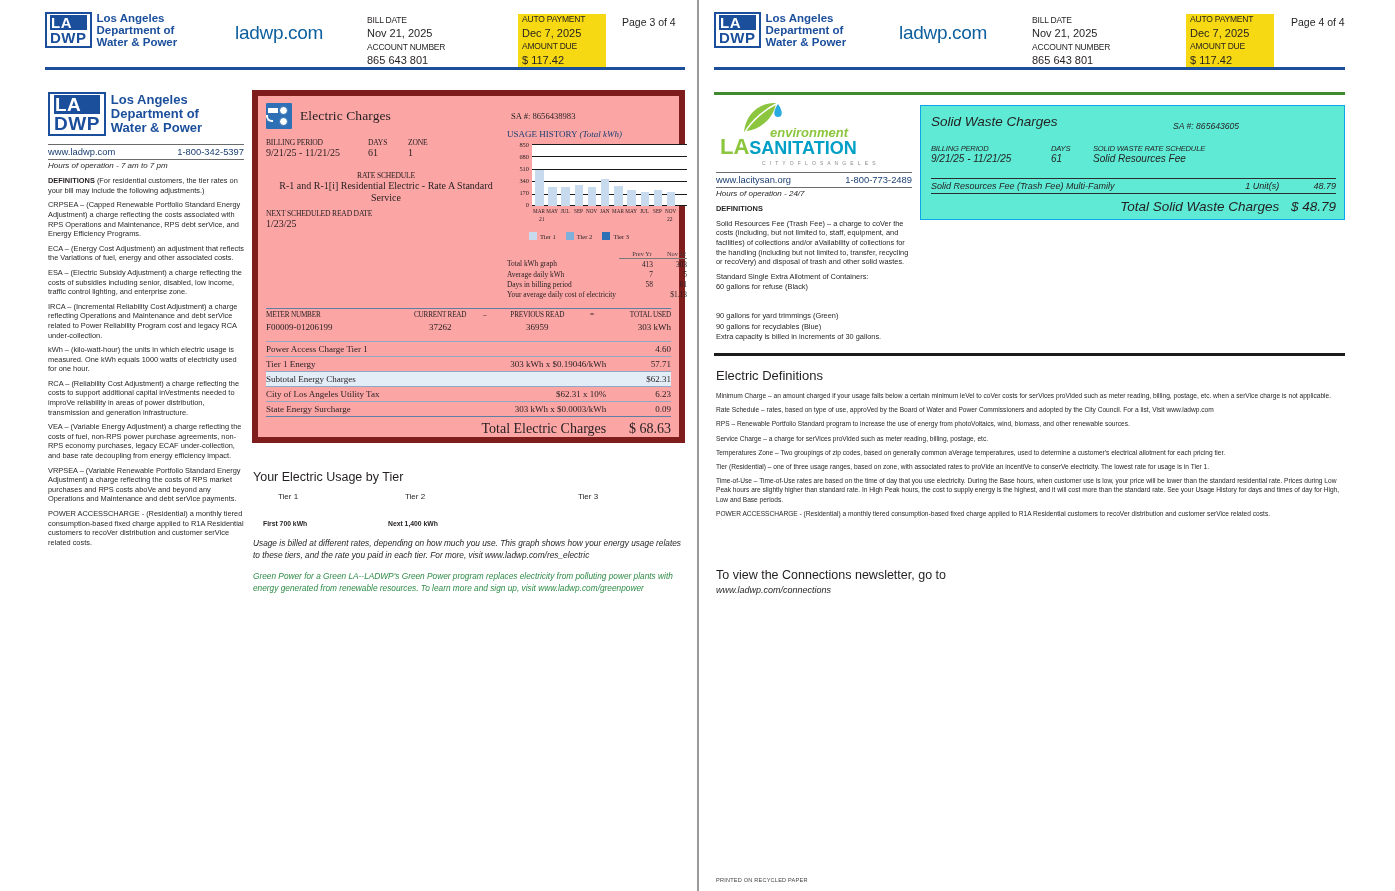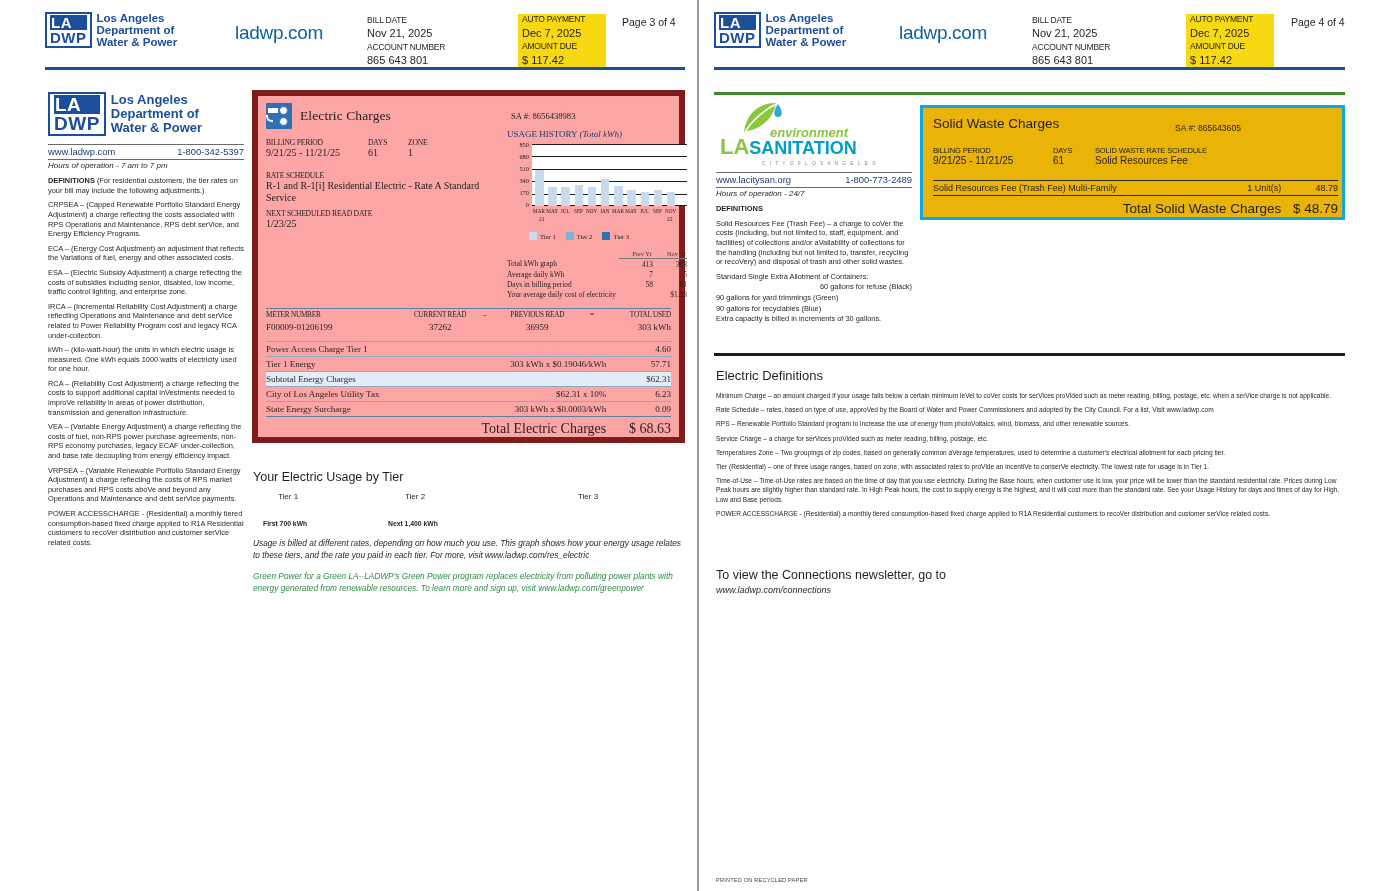--- a/index.html
+++ b/index.html
@@ -124,21 +124,21 @@
 
   
   .tier-title { font-size: 12.5px; color: #231f20; }
   .tier-head { font-size: 8px; }
   .tier-sub { font-size: 6.8px; font-weight: bold; }
   .tier-note { font-size: 8.3px; font-style: italic; line-height: 11.5px; }
   .green-note { font-size: 8.3px; font-style: italic; line-height: 11.5px; color: #2e8b46; }
 
   
   .panel-waste {
-    position: absolute; background: #eab308; border: 3px solid #0ea5e9;
+    position: absolute; background: #5eead4; border: 1px solid #0ea5e9; font-style: italic;
   }
   .waste-title { font-size: 13.5px; }
   .wtab { width: 100%; border-collapse: collapse; font-size: 9px; }
   .wtab td { padding: 2px 0; }
   .line-dark { border-top: 1.6px solid #2c2c2c; }
   .line-dark-b { border-bottom: 1.6px solid #2c2c2c; }
 
   .sani-logo-wrap { position: relative; height: 66px; }
   .sani-env { font-size: 13px; font-weight: bold; color: #8cc63e; font-style: italic; }
   .sani-la { font-size: 22px; font-weight: bold; color: #8cc63e; line-height: 22px; }
@@ -255,21 +255,21 @@
       </div>
       <div style="position:absolute; left:110px; top:42px;">
         <div class="meta-label">DAYS</div>
         <div class="meta-value">61</div>
       </div>
       <div style="position:absolute; left:150px; top:42px;">
         <div class="meta-label">ZONE</div>
         <div class="meta-value">1</div>
       </div>
 
-      <div style="position:absolute; left:8px; top:75px; width:240px;">
+      <div style="position:absolute; left:8px; top:75px; width:240px;text-align:center;">
         <div class="meta-label">RATE SCHEDULE</div>
         <div class="meta-value" style="line-height:12px;">R-1 and R-1[i] Residential Electric - Rate A Standard Service</div>
       </div>
 
       <div style="position:absolute; left:8px; top:113px;">
         <div class="meta-label">NEXT SCHEDULED READ DATE</div>
         <div class="meta-value">1/23/25</div>
       </div>
 
       <div style="position:absolute; left:249px; top:33px; width:180px;">
@@ -506,21 +506,21 @@
         <span>1-800-773-2489</span>
       </div>
       <div class="rule" style="margin:0;"></div>
       <div class="hours">Hours of operation - 24/7</div>
 
       <p>
         <b>DEFINITIONS</b>
       </p>
       <p>Solid Resources Fee (Trash Fee) – a charge to coVer the costs (including, but not limited to, staff, equipment, and facilities) of collections and/or aVailability of collections for the handling (including but not limited to, transfer, recycling or recoVery) and disposal of trash and other solid wastes.</p>
       <p style="margin-bottom:1px;">Standard Single Extra Allotment of Containers:</p>
-      <p style="margin-bottom:1px;text-align:right;">60 gallons for refuse (Black)</p>
+      <p style="margin-bottom:19px;">60 gallons for refuse (Black)</p>
       <p style="margin-bottom:1px;">90 gallons for yard trimmings (Green)</p>
       <p style="margin-bottom:1px;">90 gallons for recyclables (Blue)</p>
       <p>Extra capacity is billed in increments of 30 gallons.</p>
     </div>
 
     <div class="panel-waste" style="left:221px; top:105px; width:425px; height:115px;">
       <div class="waste-title" style="position:absolute; left:10px; top:8px;">Solid Waste Charges</div>
       <div class="sa-num" style="position:absolute; left:252px; top:15px;">SA #: 865643605</div>
 
       <div style="position:absolute; left:10px; top:38px;">

